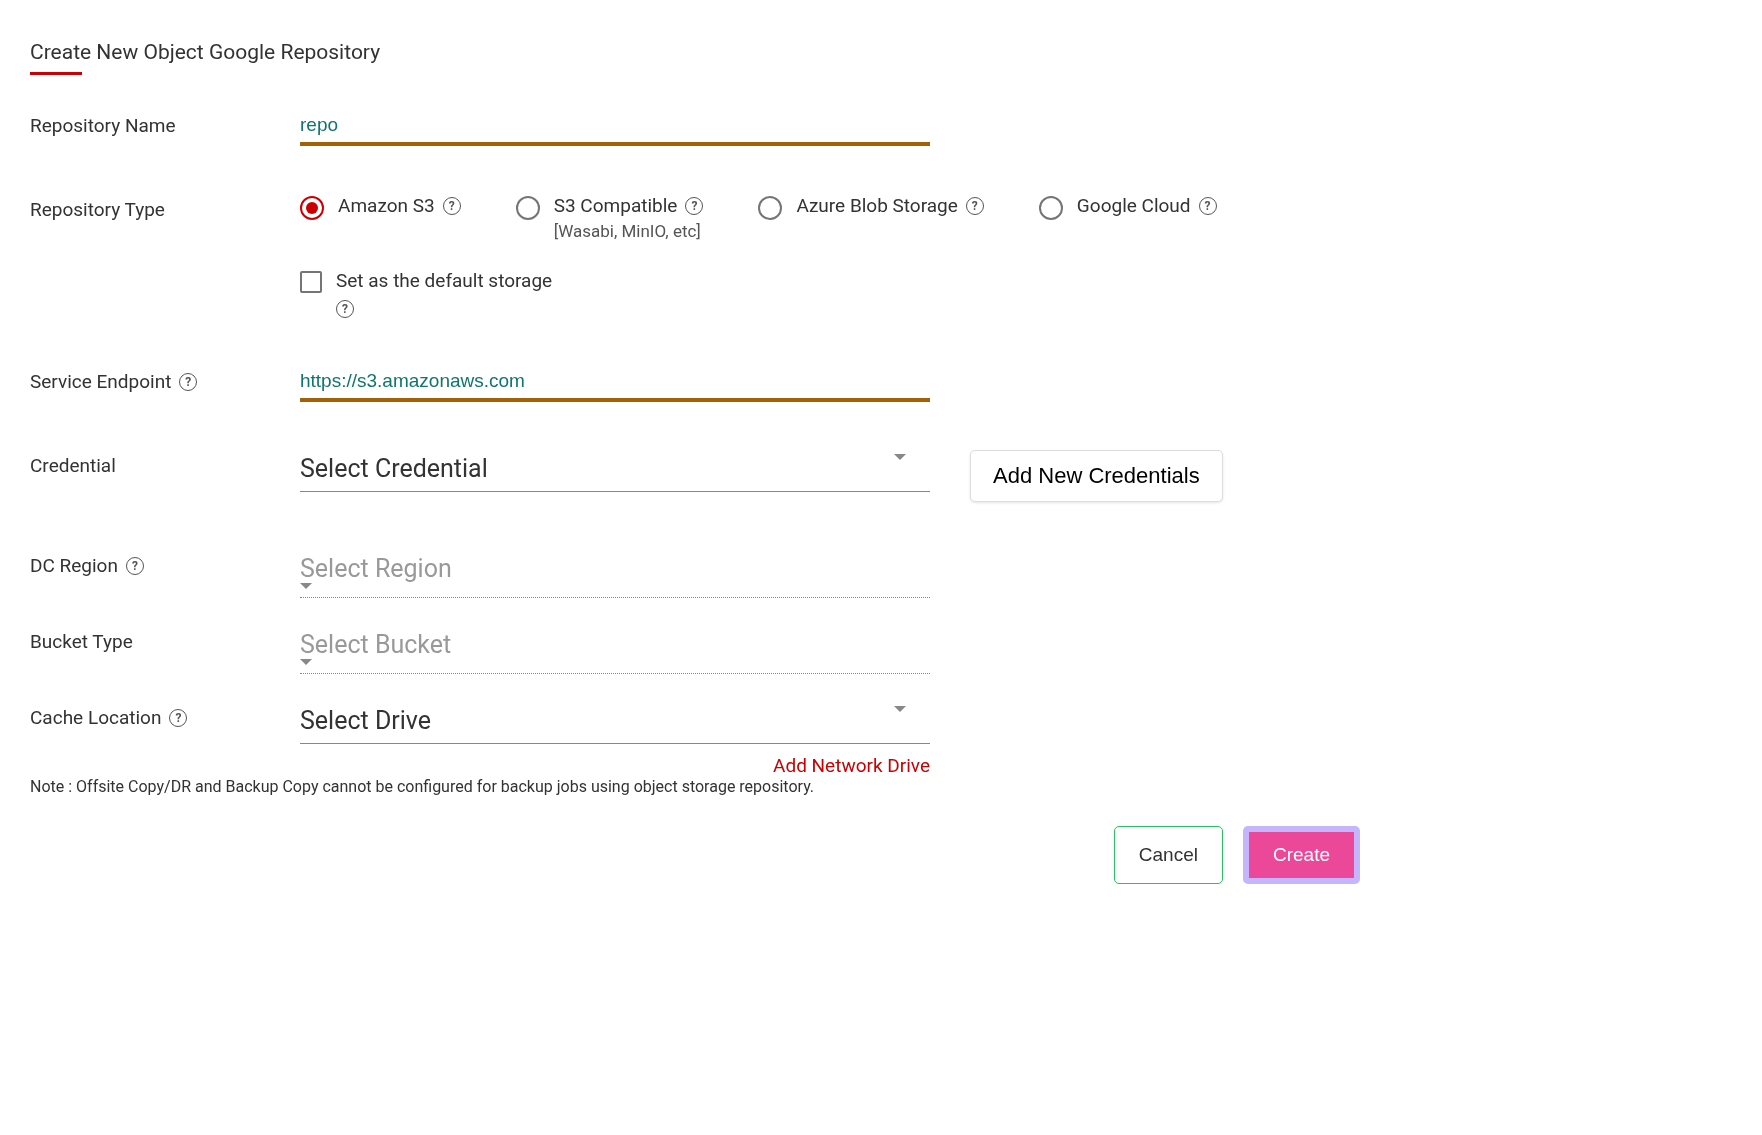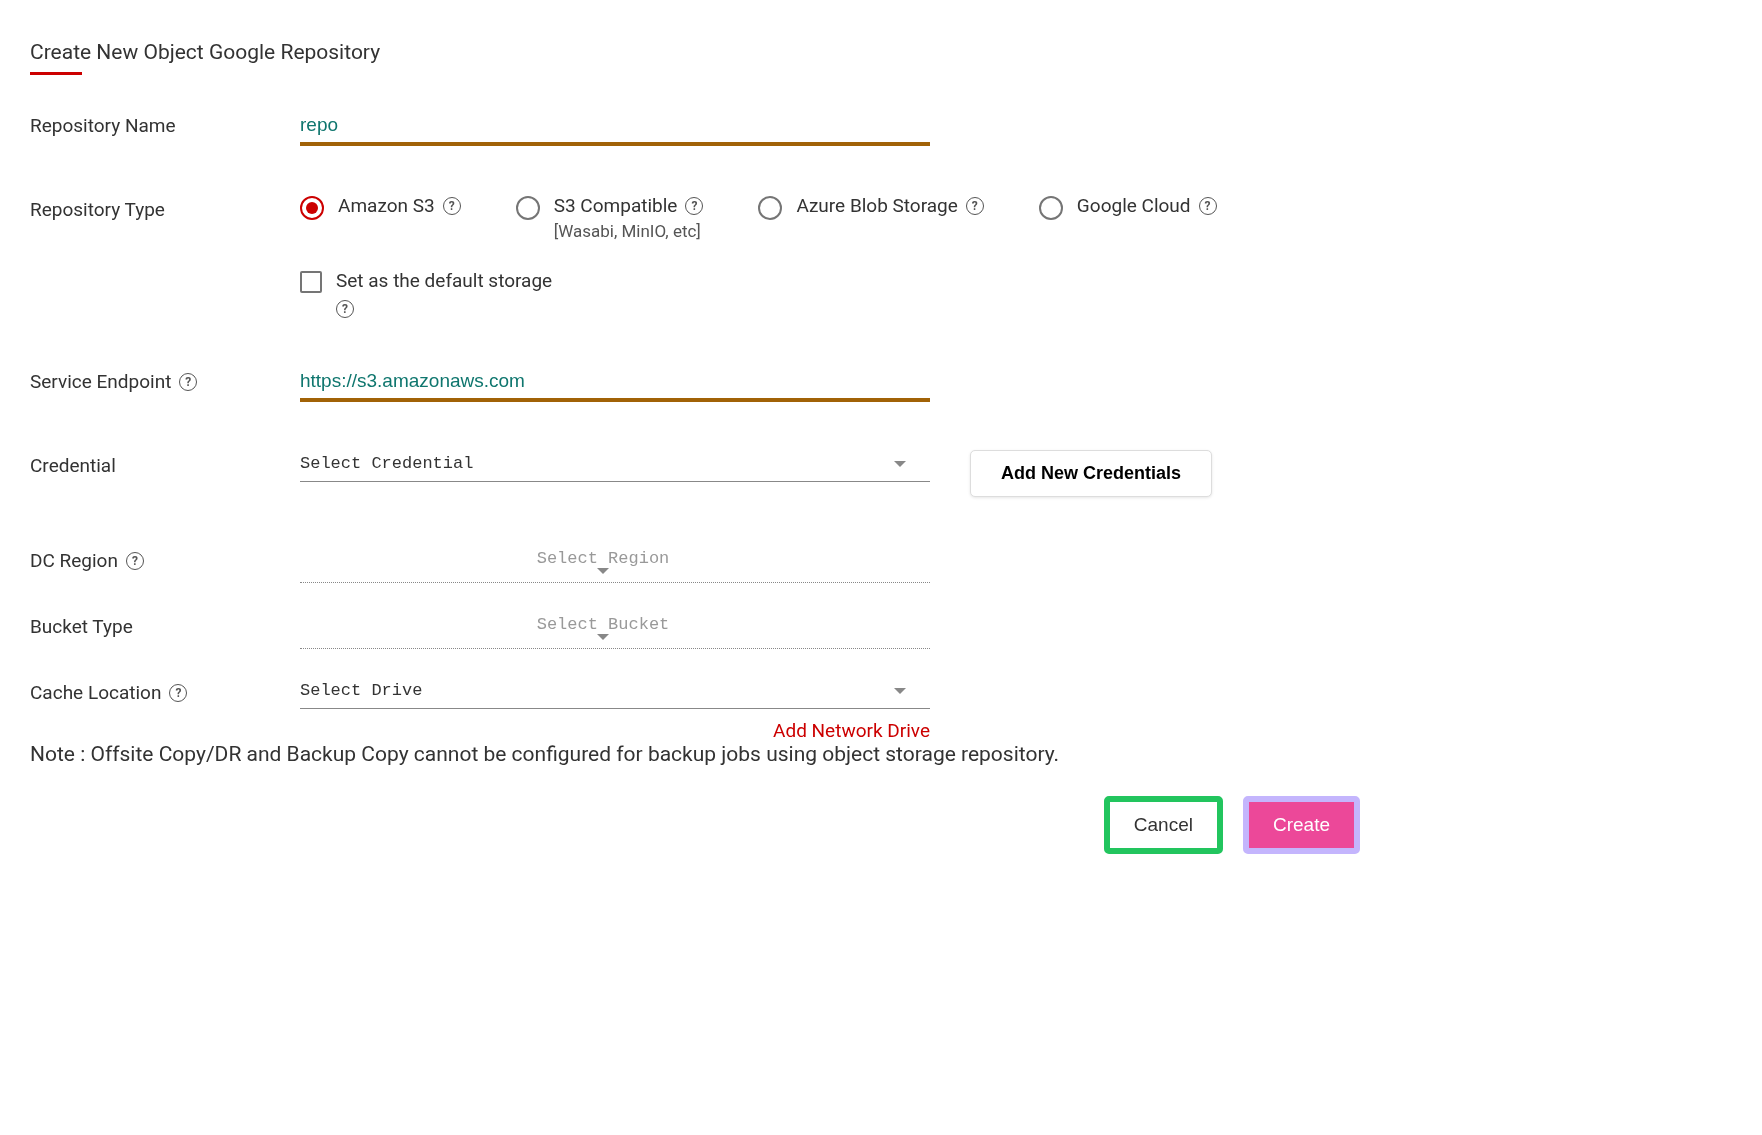--- a/index.html
+++ b/index.html
@@ -145,79 +145,76 @@
       gap: 8px;
     }
     .checkbox-help-below {
       margin-top: 6px;
       margin-left: 0;
     }
     .dropdown {
       width: 100%;
       border: none;
       border-bottom: 1px solid #888;
-      font-size: 17px;
+      font-size: 25px;
       padding: 4px 24px 8px 0;
       background: transparent;
       color: #333;
       position: relative;
       cursor: pointer;
       display: flex;
       justify-content: space-between;
-      align-items: center;
-      font-family: Liberation Mono, monospace;
     }
     .dropdown.disabled {
       border-bottom: 1px dotted #888;
       color: #999;
       flex-direction: column;
     }
     .dropdown-caret {
       width: 0;
       height: 0;
       border-left: 6px solid transparent;
       border-right: 6px solid transparent;
       border-top: 6px solid #888;
     }
     .btn {
       display: inline-block;
       padding: 12px 24px;
       font-size: 19px;
       border-radius: 5px;
       cursor: pointer;
-      border: 6px solid #22c55e;
+      border: 1px solid #22c55e;
       background: #fff;
       color: #333;
       text-align: center;
     }
     .btn.primary {
       background: #ec4899;
       color: #fff;
       border: 6px solid #c4b5fd;
     }
     .add-cred-btn {
       border: 1px solid #ddd;
       box-shadow: 0 1px 3px rgba(0,0,0,0.1);
-      padding: 12px 30px;
-      font-size: 18px;
+      padding: 12px 22px;
+      font-size: 22px;
       border-radius: 5px;
       background: #fff;
       cursor: pointer;
-      font-weight: bold;
     }
     .link-red {
       color: #cc0000;
       font-size: 19px;
       cursor: pointer;
       text-align: right;
       display: block;
       margin-top: 10px;
     }
     .note-text {
-      font-size: 21px;
+      font-size: 16px;
       color: #333;
       margin-top: -10px;
     }
     .footer-actions {
       display: flex;
       justify-content: flex-end;
       gap: 20px;
       margin-top: 30px;
       max-width: 1330px;
     }

